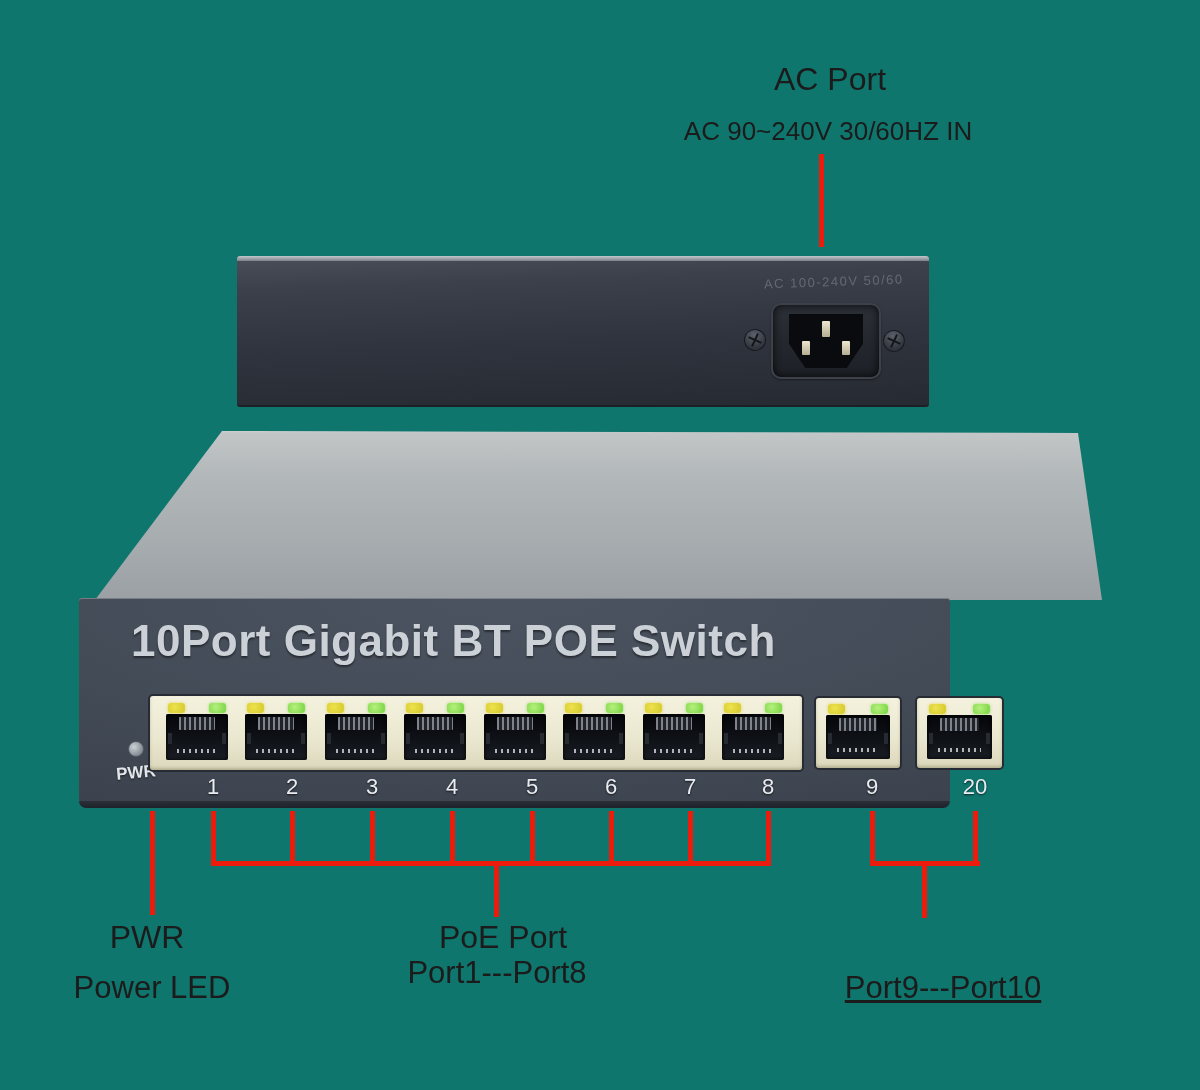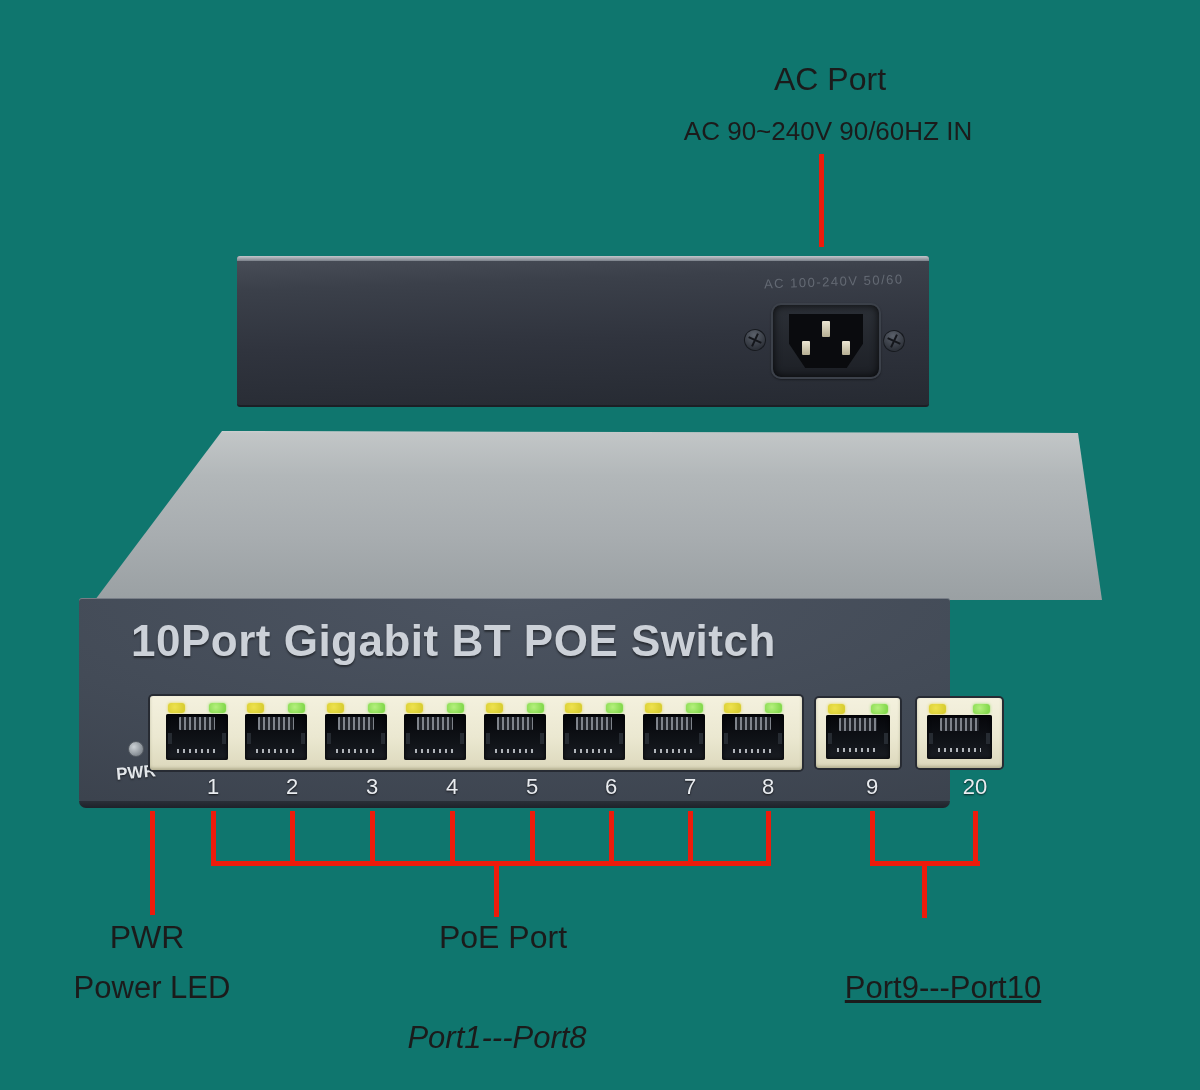--- a/index.html
+++ b/index.html
@@ -106,21 +106,21 @@
     position:absolute;top:774px;transform:translateX(-50%);font-size:22px;color:#e9ecf0;
     text-shadow:0 1px 2px rgba(0,0,0,.7);
   }
 </style>
 </head>
 <body>
 
 <div class="canvas">
 
   <div class="ann-title" style="left:830px;top:62px;">AC Port</div>
-  <div class="ann-sub" style="left:828px;top:117px;font-size:26px;">AC 90~240V 90/60HZ IN</div>
+  <div class="ann-sub" style="left:828px;top:117px;font-size:26px;">AC 90~240V 30/60HZ IN</div>
   <div class="vline" style="left:819px;top:154px;height:93px;"></div>
 
   <div class="back-device">
     <div class="back-top-edge"></div>
     <div class="back-print">AC 100-240V 50/60</div>
     <div class="screw" style="left:507px;top:73px;"></div>
     <div class="screw" style="left:646px;top:74px;"></div>
     <div class="ac-recess">
       <div class="ac-socket">
         <span class="pin earth"></span>
@@ -227,21 +227,21 @@
 
   <div class="hline" style="left:211px;top:861px;width:560px;"></div>
   <div class="vline" style="left:494px;top:861px;height:56px;"></div>
 
   <div class="hline" style="left:870px;top:861px;width:110px;"></div>
   <div class="vline" style="left:922px;top:861px;height:57px;"></div>
 
   <div class="ann-title" style="left:147px;top:920px;">PWR</div>
   <div class="ann-sub" style="left:152px;top:971px;">Power LED</div>
   <div class="ann-title" style="left:503px;top:920px;">PoE Port</div>
-  <div class="ann-sub" style="left:497px;top:1021px;font-style:italic;">Port1---Port8</div>
+  <div class="ann-sub" style="left:497px;top:956px;">Port1---Port8</div>
   <div class="ann-sub" style="left:943px;top:971px;text-decoration:underline;">Port9---Port10</div>
 
 <div class="port-num" style="left: 213px;">1</div>
     <div class="tick" style="left: 211px;"></div>
     <div class="port-num" style="left: 292px;">2</div>
     <div class="tick" style="left: 290px;"></div>
     <div class="port-num" style="left: 372px;">3</div>
     <div class="tick" style="left: 370px;"></div>
     <div class="port-num" style="left: 452px;">4</div>
     <div class="tick" style="left: 450px;"></div>

